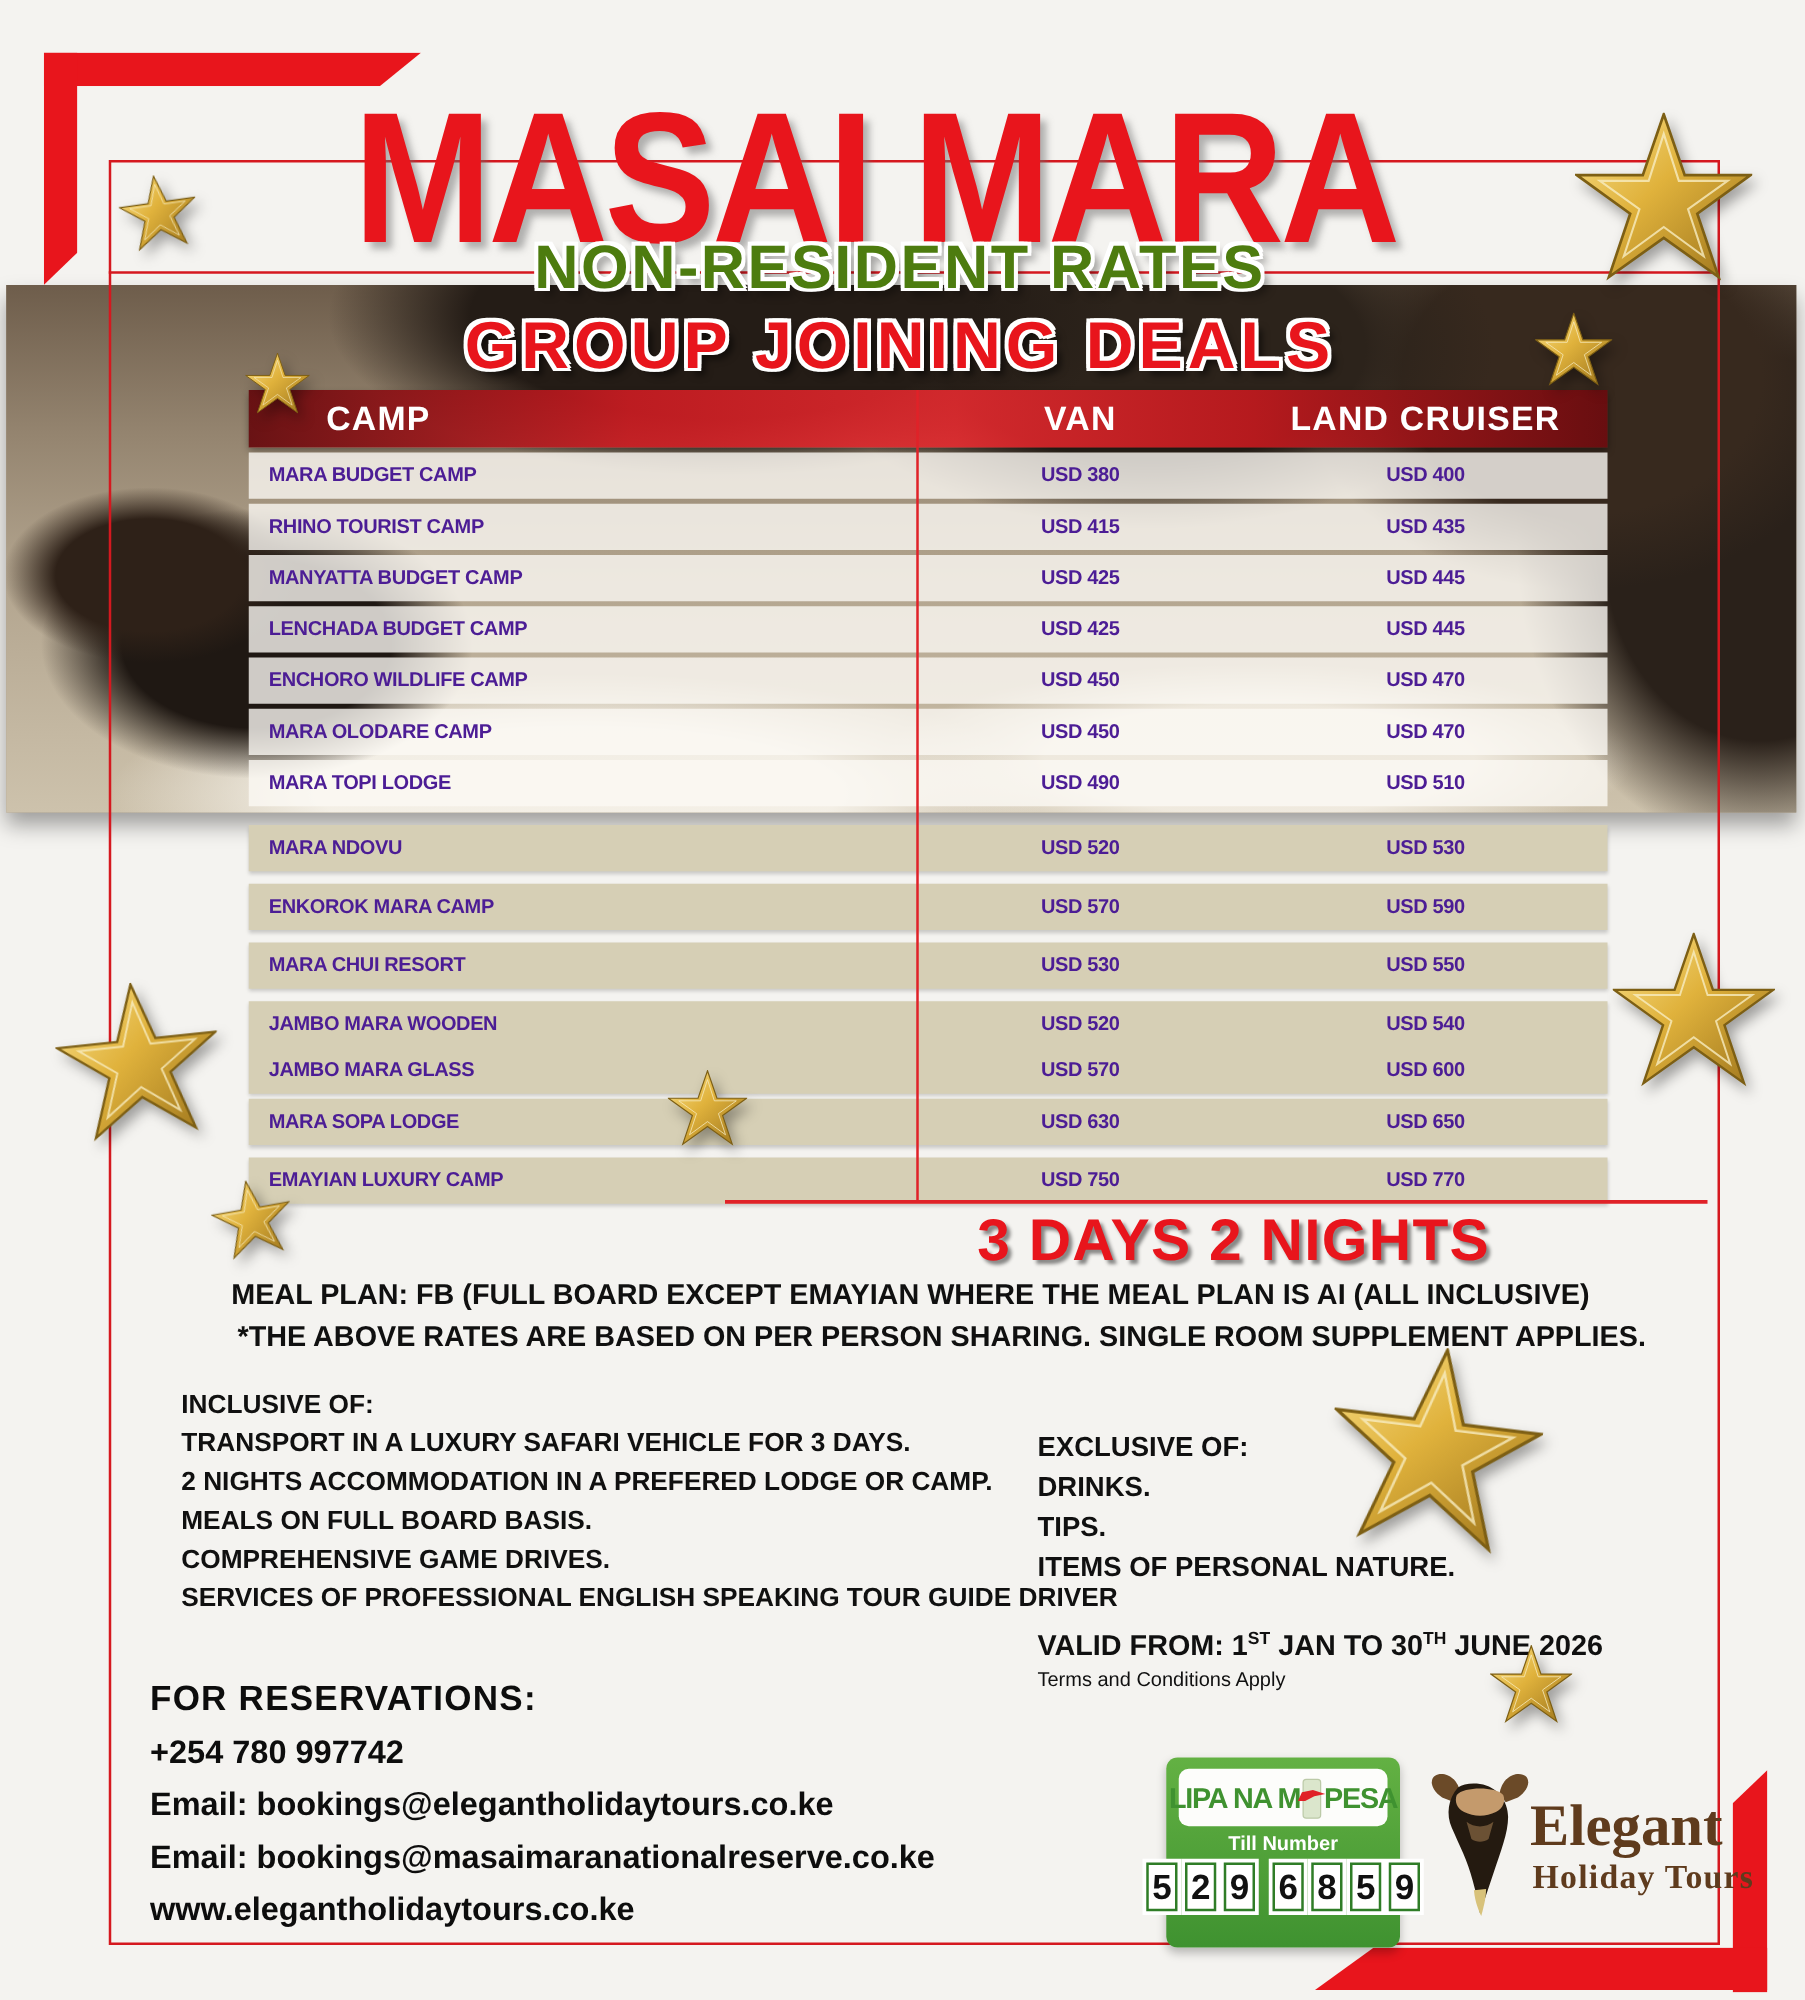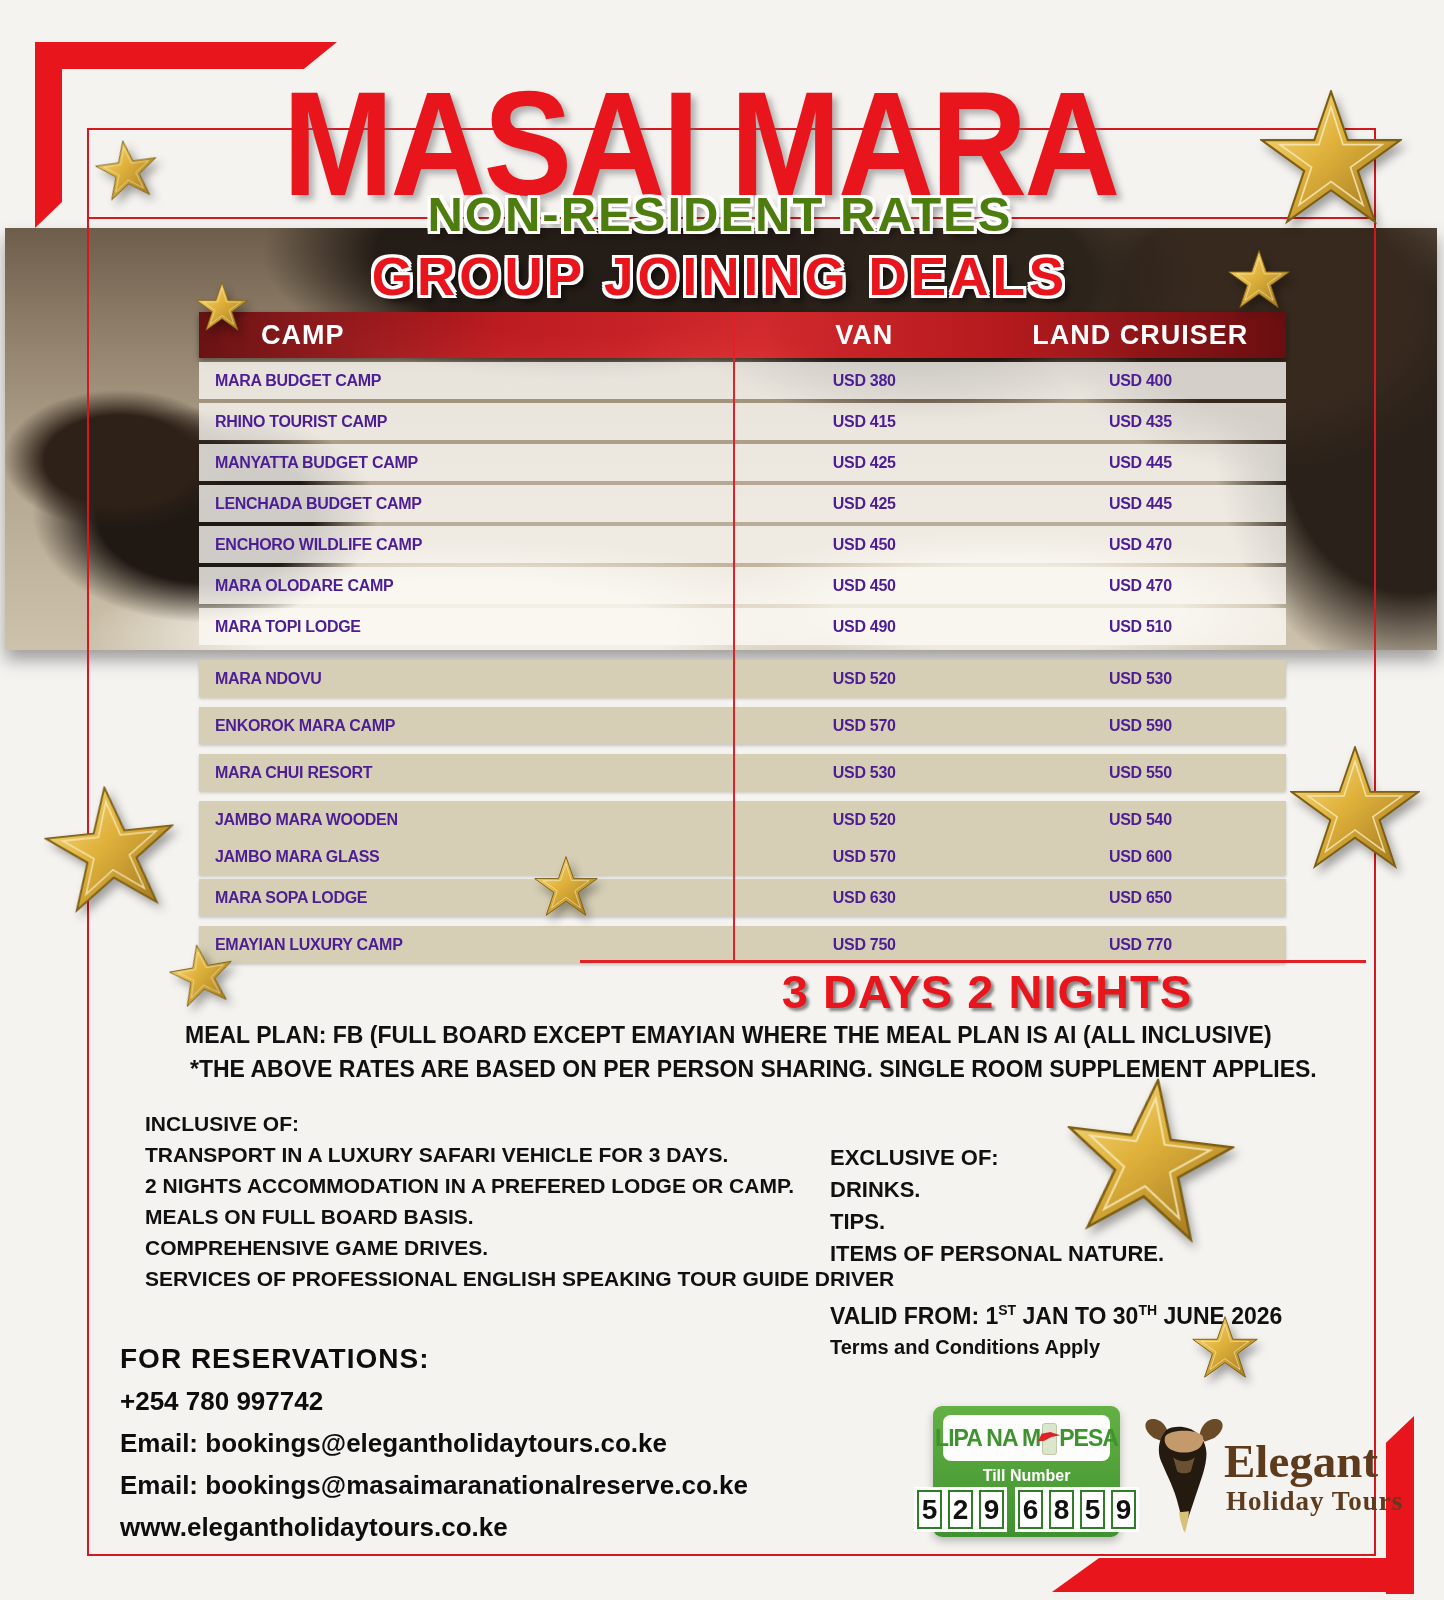--- a/index.html
+++ b/index.html
@@ -72,28 +72,28 @@
   
   .duration{left:700px;top:964px;width:492px;text-align:right;font-size:47px;font-weight:900;
             color:#e8151c;letter-spacing:1px;white-space:nowrap;z-index:4;
             text-shadow:3px 3px 3px rgba(0,0,0,.45);}
   .meal{left:185px;top:1022px;font-size:23px;font-weight:bold;color:#101010;white-space:nowrap;z-index:4;}
   .sharing{left:190px;top:1056px;font-size:23px;font-weight:bold;color:#101010;white-space:nowrap;z-index:4;}
   .inclusive{left:145px;top:1108px;font-size:21px;font-weight:bold;color:#101010;line-height:31px;z-index:4;}
   .exclusive{left:830px;top:1142px;font-size:22px;font-weight:bold;color:#101010;line-height:32px;z-index:4;}
   .validity{left:830px;top:1302px;font-size:23px;font-weight:bold;color:#101010;white-space:nowrap;z-index:4;}
   .validity sup{font-size:14px;}
-  .terms{left:830px;top:1336px;font-size:20px;font-weight:bold;color:#101010;z-index:4;}
+  .terms{left:830px;top:1336px;font-size:16px;font-weight:normal;color:#101010;z-index:4;}
 
   
   .resv{left:120px;top:1338px;font-size:26px;font-weight:bold;color:#0d0d0d;line-height:42px;z-index:4;}
   .resv .rhead{font-size:28px;letter-spacing:1px;}
 
   
-  .mpesa{left:933px;top:1406px;width:187px;height:131px;border-radius:9px;z-index:4;
+  .mpesa{left:933px;top:1406px;width:187px;height:152px;border-radius:9px;z-index:4;
          background:linear-gradient(180deg,#63b143,#3f9230);box-shadow:0 4px 8px rgba(0,0,0,.25);
          display:flex;flex-direction:column;align-items:center;}
   .mpesa-pill{margin-top:9px;width:167px;height:46px;background:#fdfdfb;border-radius:8px;
               display:flex;align-items:center;justify-content:center;gap:2px;}
   .mpesa-brand{font-size:23px;font-weight:900;color:#3f9230;letter-spacing:-1px;white-space:nowrap;}
   .mpesa-phone{width:15px;height:30px;position:relative;flex:0 0 auto;}
   .mpesa-phone .body{position:absolute;left:0;top:0;width:13px;height:30px;background:#dbe6cc;
                      border-radius:3px;border:1px solid #bccaa8;}
   .mpesa-phone .swoosh{position:absolute;left:-4px;top:9px;width:22px;height:9px;background:#e02228;
                        clip-path:polygon(0 100%,15% 20%,55% 0,100% 35%,60% 55%,25% 100%);}

